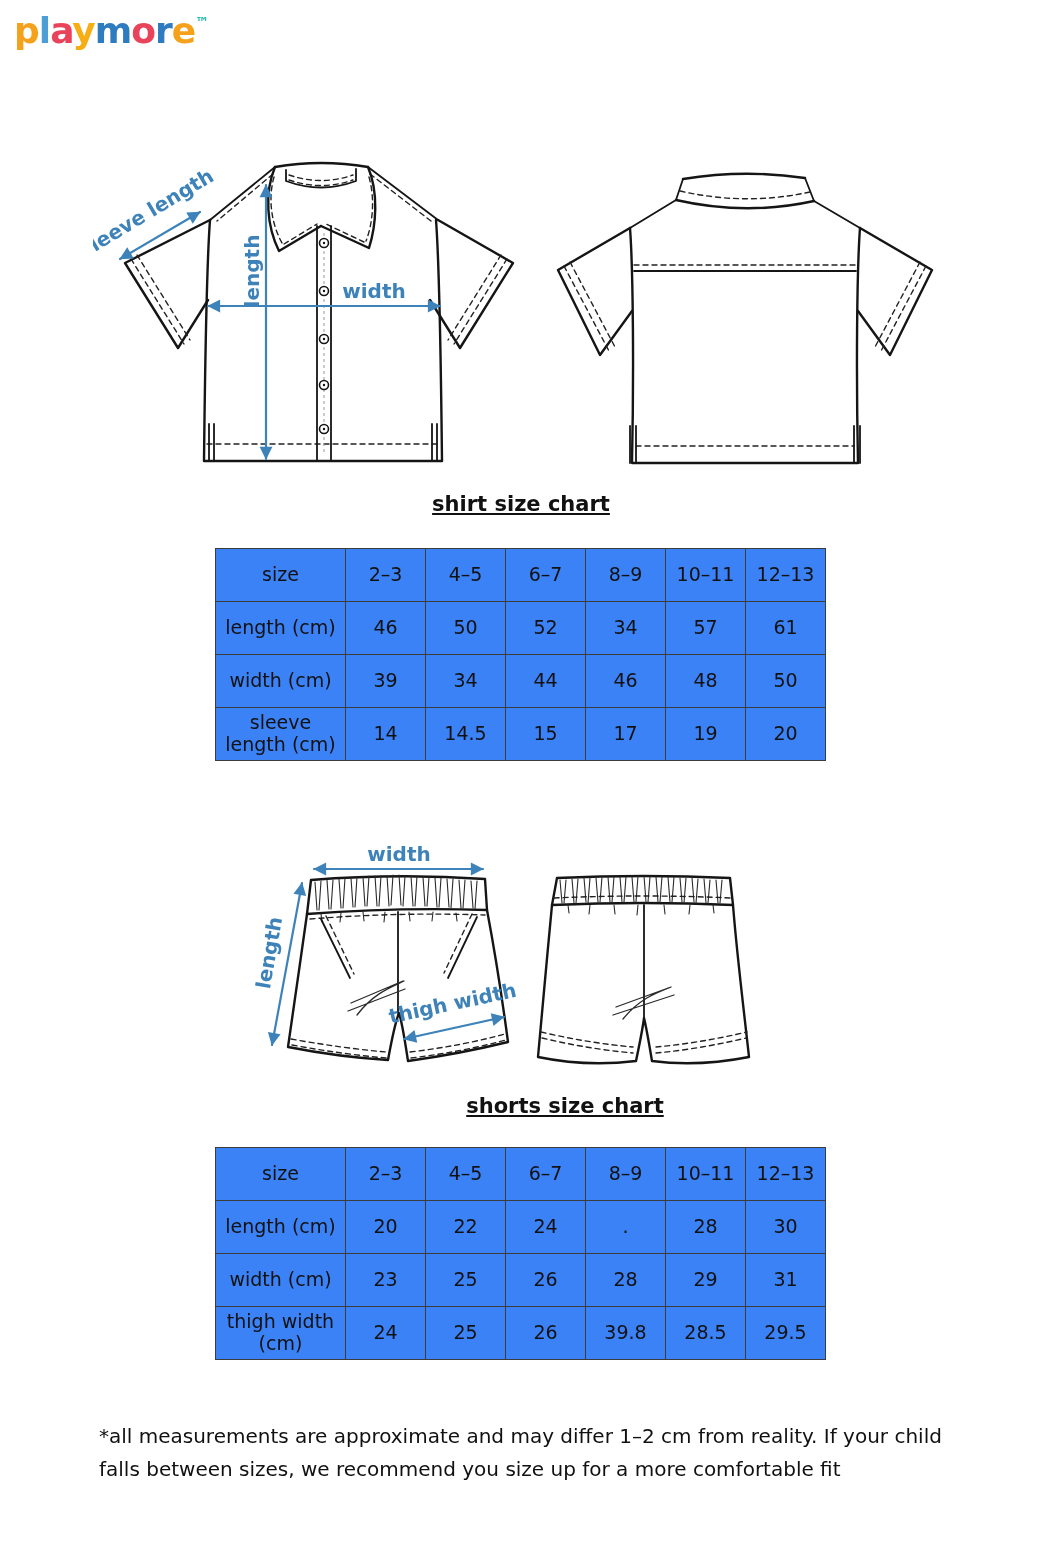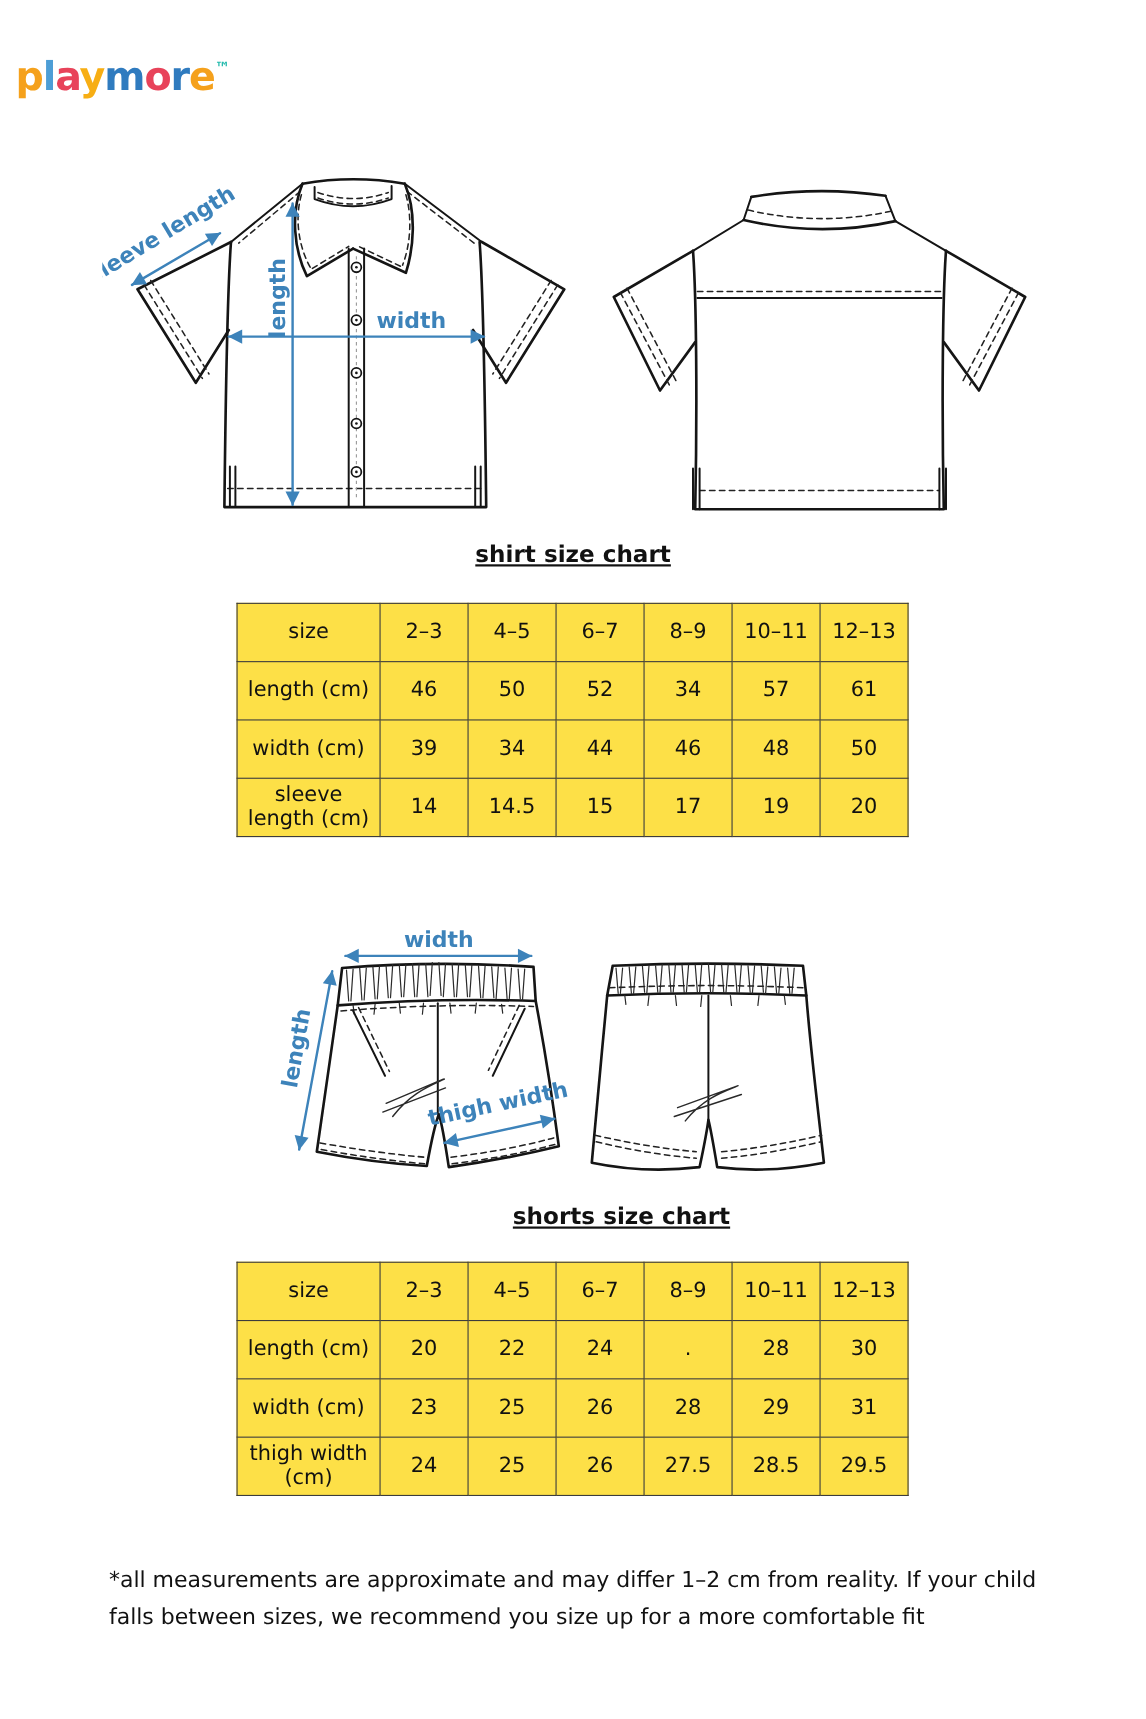--- a/index.html
+++ b/index.html
@@ -3,28 +3,28 @@
 <meta charset="utf-8">
 <style>
   html,body { margin:0; padding:0; background:#ffffff; }
   #page {
     position:relative; width:1042px; height:1563px; background:#fff;
     font-family:"DejaVu Sans", sans-serif; color:#111; overflow:hidden;
   }
   .abs { position:absolute; }
 
   
-  #logo { left:14px; top:10px; font-size:36px; font-weight:bold; letter-spacing:-1px;margin-top:40px; }
+  #logo { left:14px; top:10px; font-size:36px; font-weight:bold; letter-spacing:-1px; }
   #logo .tm { font-size:14px; position:relative; top:-16px; letter-spacing:0; }
 
   
   .chart-title { left:0; width:100%; text-align:center; font-size:21px; font-weight:600;text-decoration:underline; }
 
   
-  table.size { position:absolute; left:215px; border-collapse:collapse; table-layout:fixed; background:#fde047; }
+  table.size { position:absolute; left:215px; border-collapse:collapse; table-layout:fixed; background:#3b82f6; }
   table.size td {
     border:1px solid #3c3c3c; text-align:center; vertical-align:middle;
     font-size:19px; height:52px; padding:0 3px; line-height:1.15; color:#111;
   }
   td.lbl { font-weight:500; }
 
   
   #footnote { left:99px; top:1420px; width:888px; font-size:20px; line-height:1.65; }
 
   
@@ -262,21 +262,21 @@
       <td>26</td>
       <td>28</td>
       <td>29</td>
       <td>31</td>
     </tr>
     <tr>
       <td class="lbl">thigh width (cm)</td>
       <td>24</td>
       <td>25</td>
       <td>26</td>
-      <td>27.5</td>
+      <td>39.8</td>
       <td>28.5</td>
       <td>29.5</td>
     </tr>
   </tbody>
     </table>
 
   <div id="footnote" class="abs">*all measurements are approximate and may differ 1–2 cm  from reality. If your child falls between sizes, we recommend you size up for a more comfortable fit</div>
 
 </div>
 

